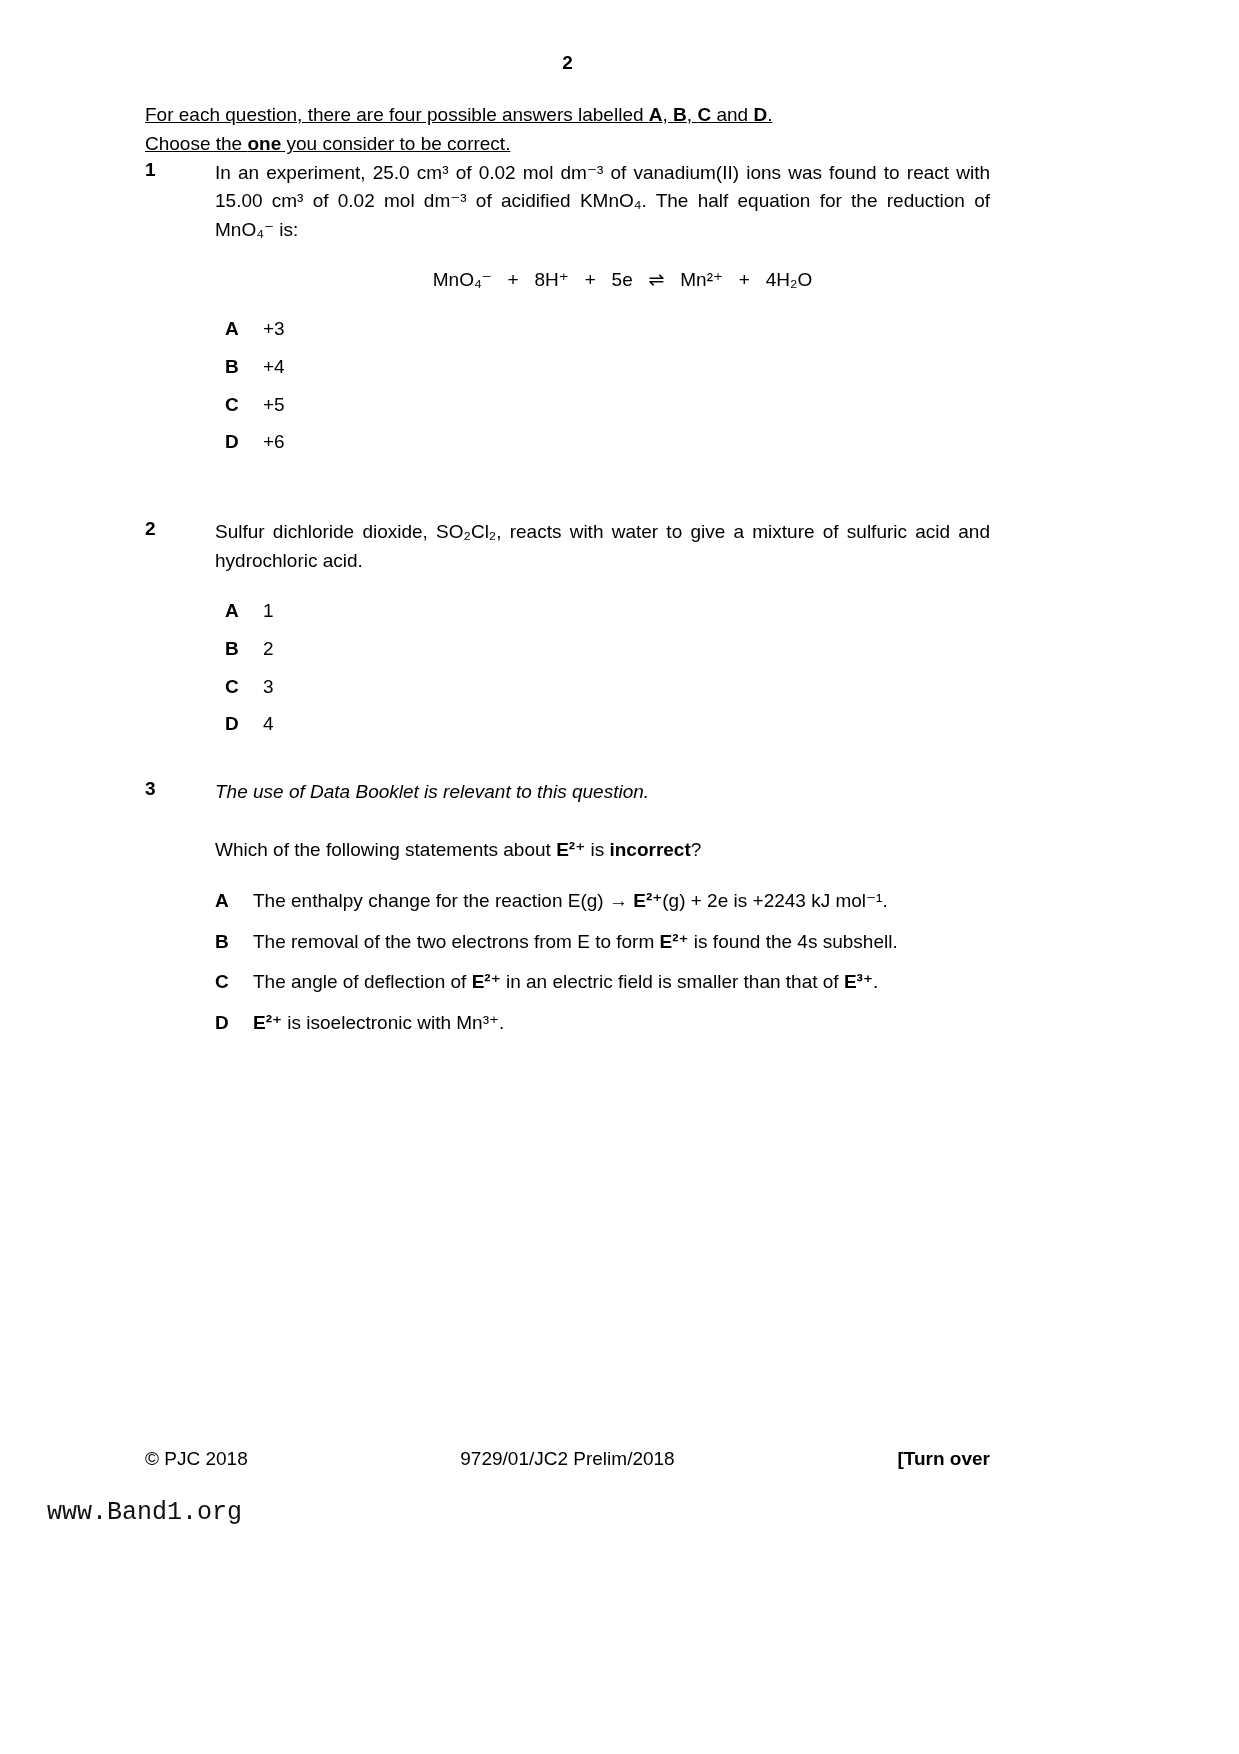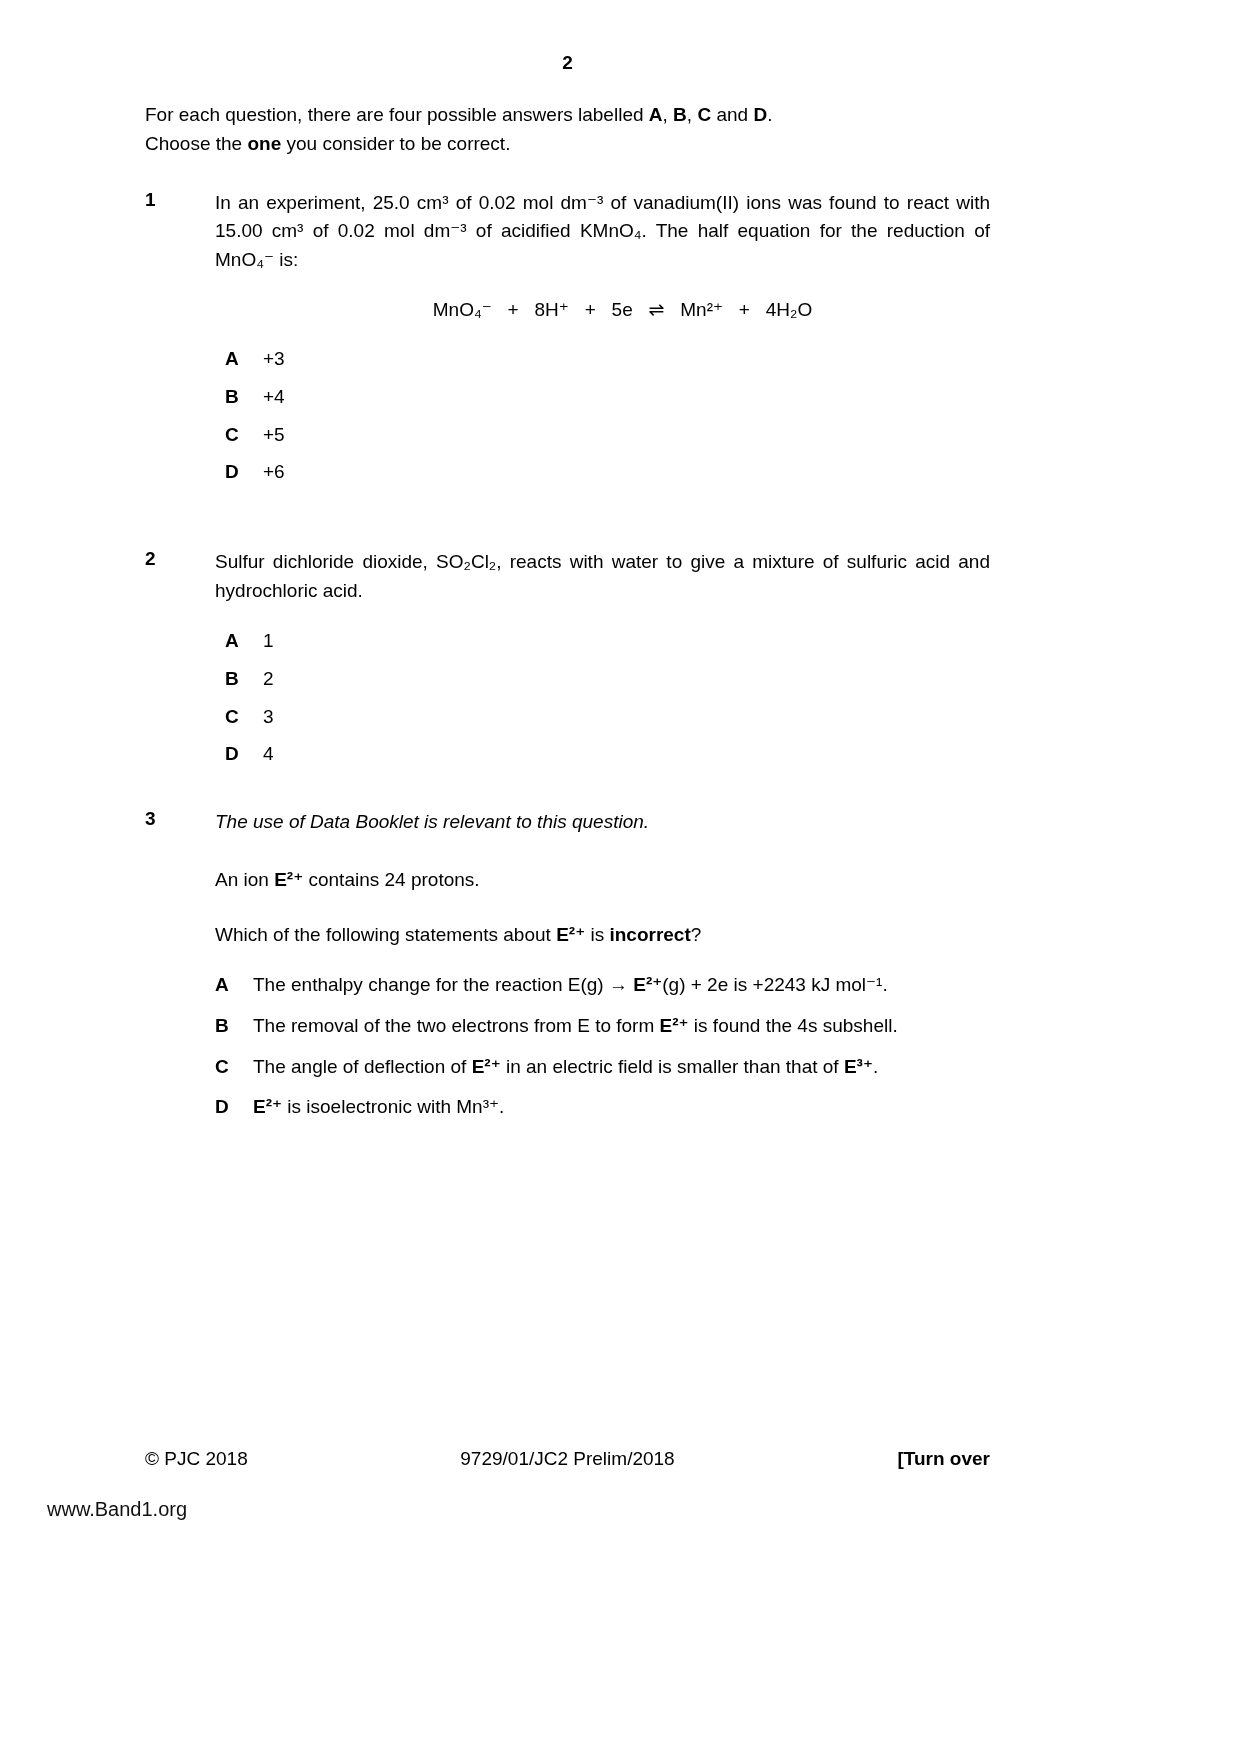--- a/index.html
+++ b/index.html
@@ -19,22 +19,22 @@
     top: 52px;
     width: 845px;
   }
   .page-number {
     text-align: center;
     font-weight: bold;
     margin-bottom: 26px;
   }
   .intro {
     line-height: 1.55;
-    margin-bottom: 30px;
     text-align: justify;
+    text-decoration: underline;
   }
   .question {
     display: flex;
   }
   .q1 { margin-top: 0; }
   .q2 { margin-top: 50px; }
   .q3 { margin-top: 28px; }
   .qnum {
     width: 70px;
     flex: none;
@@ -87,22 +87,22 @@
     align-items: baseline;
     gap: 36px;
   }
   .footer-left { flex: 1; text-align: left; }
   .footer-center { flex: 1.2; text-align: center; }
   .footer-right { flex: 1; text-align: right; font-weight: bold; }
   .site {
     position: absolute;
     left: 47px;
     top: 1498px;
-    font-family: Liberation Sans, sans-serif;
-    font-size: 20px;
+    font-family: Liberation Mono, monospace;
+    font-size: 25px;
     color: #111;
   }
 </style>
 </head>
 <body>
 
 <div class="content">
 
   <div class="page-number">2</div>
 
@@ -156,21 +156,20 @@
           <span class="ovalue">4</span>
         </div>
       </div>
     </div>
   </div>
 
   <div class="question q3">
     <div class="qnum">3</div>
     <div class="qbody">
       <p class="note">The use of Data Booklet is relevant to this question.</p>
-      <p class="statement"><span>An ion </span><span style="font-weight: bold;">E²⁺</span><span> contains 24 protons.</span></p>
       <p class="prompt prompt-tight"><span>Which of the following statements about </span><span style="font-weight: bold;">E²⁺</span><span> is </span><span style="font-weight: bold;">incorrect</span><span>?</span></p>
       <div class="options">
         <div class="option option-wide">
           <span class="olabel">A</span>
           <span class="ovalue"><span>The enthalpy change for the reaction E(g) → </span><span style="font-weight: bold;">E²⁺</span><span>(g) + 2e is +2243 kJ mol⁻¹.</span></span>
         </div>
         <div class="option option-wide">
           <span class="olabel">B</span>
           <span class="ovalue"><span>The removal of the two electrons from E to form </span><span style="font-weight: bold;">E²⁺</span><span> is found the 4s subshell.</span></span>
         </div>

